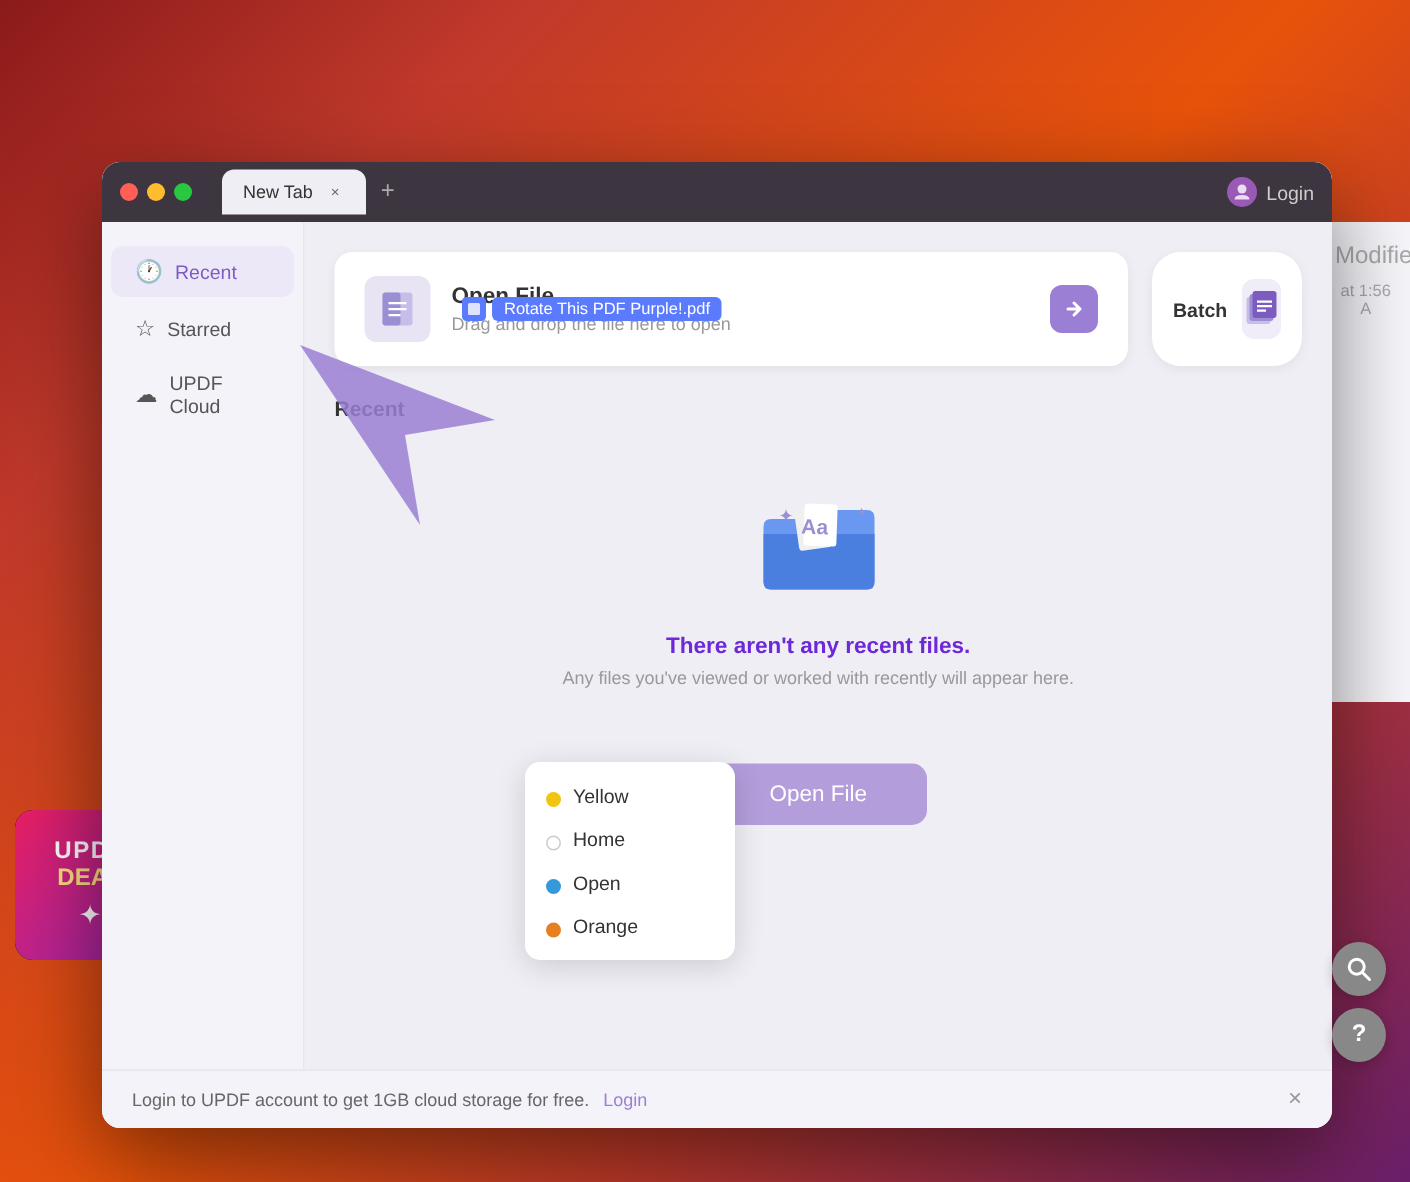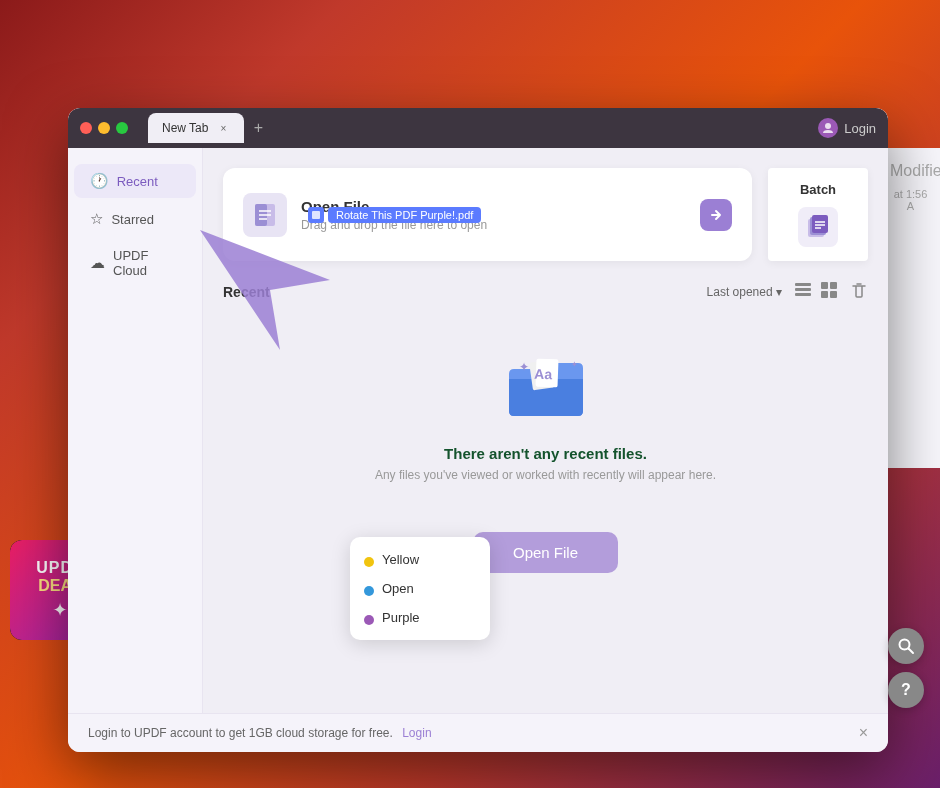--- a/index.html
+++ b/index.html
@@ -221,24 +221,23 @@
       color: white;
       font-size: 16px;
       cursor: pointer;
       margin-left: auto;
     }
 
     
     .batch-card {
       width: 100px;
       background: white;
-      border-radius: 4px;
+      border-radius: 19px;
       padding: 14px;
       display: flex;
-      flex-direction: column;
       align-items: center;
       gap: 10px;
       box-shadow: 0 2px 8px rgba(0,0,0,0.06);
     }
 
     .batch-card h4 {
       font-size: 13px;
       font-weight: 600;
       color: #333;
     }
@@ -313,21 +312,21 @@
     .folder-illustration {
       width: 90px;
       height: 80px;
       position: relative;
       margin-bottom: 16px;
     }
 
     .empty-title {
       font-size: 15px;
       font-weight: 600;
-      color: #14532d;
+      color: #6d28d9;
       margin-bottom: 6px;
     }
 
     .empty-subtitle {
       font-size: 12px;
       color: #999;
       text-align: center;
     }
 
     
@@ -574,45 +573,20 @@
               <line x1="10" y1="8" x2="20" y2="8" stroke="white" stroke-width="1.5"></line>
               <line x1="10" y1="11" x2="20" y2="11" stroke="white" stroke-width="1.5"></line>
               <line x1="10" y1="14" x2="16" y2="14" stroke="white" stroke-width="1.5"></line>
             </svg>
           </div>
         </div>
       </div>
 
       <div class="recent-header">
         <span class="recent-title">Recent</span>
-        <div class="recent-controls">
-          <span class="sort-btn">Last opened ▾</span>
-          <div class="view-icons">
-            <span class="view-icon">
-              <svg width="18" height="18" viewBox="0 0 18 18">
-                  <rect x="1" y="2" width="16" height="3" rx="1" fill="#888"></rect>
-                  <rect x="1" y="7" width="16" height="3" rx="1" fill="#888"></rect>
-                  <rect x="1" y="12" width="16" height="3" rx="1" fill="#888"></rect>
-                </svg>
-            </span>
-            <span class="view-icon">
-              <svg width="18" height="18" viewBox="0 0 18 18">
-                  <rect x="1" y="1" width="7" height="7" rx="1" fill="#888"></rect>
-                  <rect x="10" y="1" width="7" height="7" rx="1" fill="#888"></rect>
-                  <rect x="1" y="10" width="7" height="7" rx="1" fill="#888"></rect>
-                  <rect x="10" y="10" width="7" height="7" rx="1" fill="#888"></rect>
-                </svg>
-            </span>
-          </div>
-          <span class="trash-icon">
-            <svg width="18" height="18" viewBox="0 0 18 18">
-                <path d="M3 5 L15 5 M6 5 L6 15 Q6 16 7 16 L11 16 Q12 16 12 15 L12 5 M7 3 L11 3" stroke="#888" stroke-width="1.5" fill="none" stroke-linecap="round"></path>
-              </svg>
-          </span>
-        </div>
       </div>
 
       <div class="empty-state">
 
         <div class="folder-illustration">
           <svg width="90" height="80" viewBox="0 0 90 80">
 
             <path d="M8 25 Q8 20 13 20 L40 20 L45 14 L77 14 Q82 14 82 19 L82 62 Q82 67 77 67 L13 67 Q8 67 8 62 Z" fill="#5b8dee" opacity="0.9"></path>
             <path d="M8 30 L82 30 L82 62 Q82 67 77 67 L13 67 Q8 67 8 62 Z" fill="#4a7fe0"></path>
 
@@ -659,20 +633,24 @@
     <span style="color:white;font-size:16px;font-weight:bold;">?</span>
   </div>
 </div>
 
 <div class="dropdown-menu">
   <div class="dropdown-item">
     <div class="dropdown-dot dot-yellow"></div>
     <span>Yellow</span>
   </div>
   <div class="dropdown-item">
+    <div class="dropdown-dot dot-none"></div>
+    <span>Home</span>
+  </div>
+  <div class="dropdown-item">
     <div class="dropdown-dot dot-blue"></div>
     <span>Open</span>
   </div>
   <div class="dropdown-item">
-    <div class="dropdown-dot dot-purple"></div>
-    <span>Purple</span>
+    <div class="dropdown-dot dot-orange"></div>
+    <span>Orange</span>
   </div>
 </div>
 
 </body></html>

